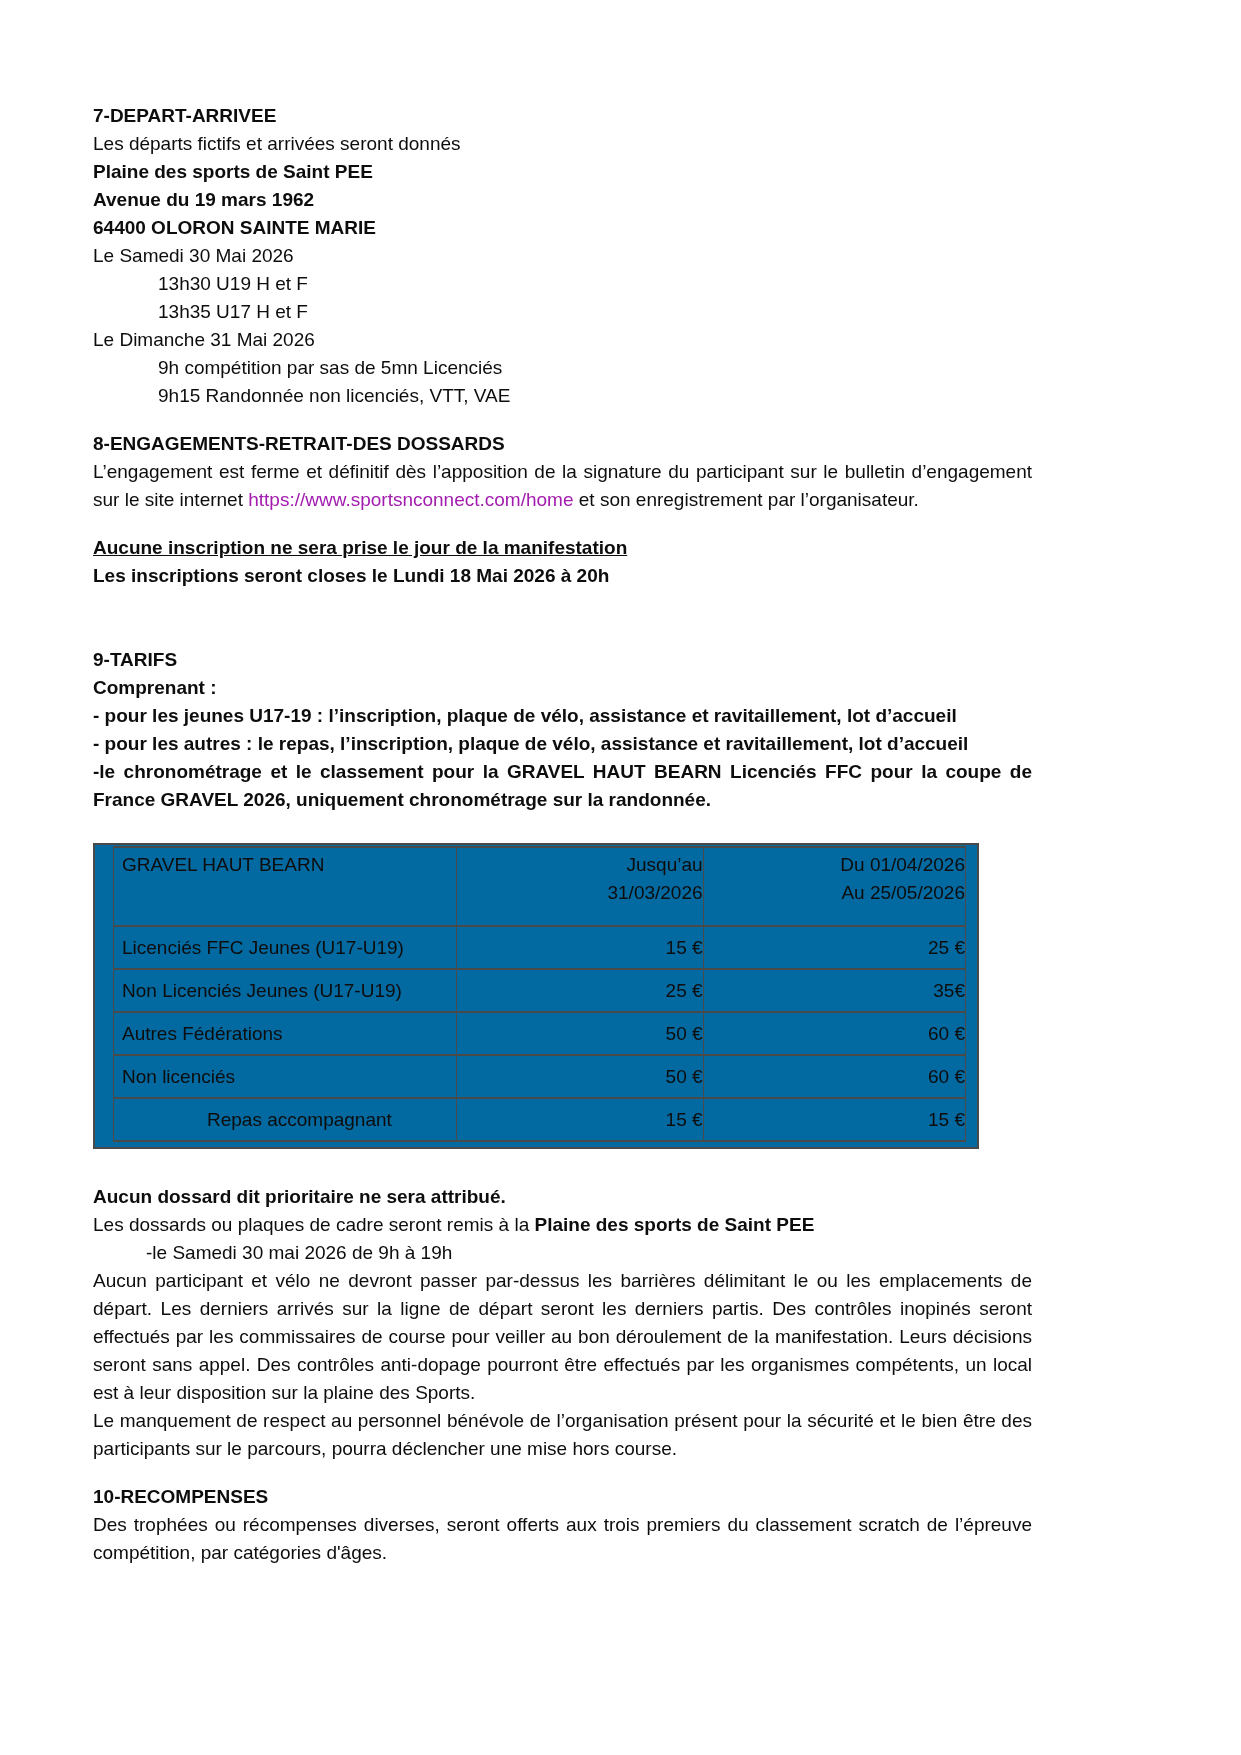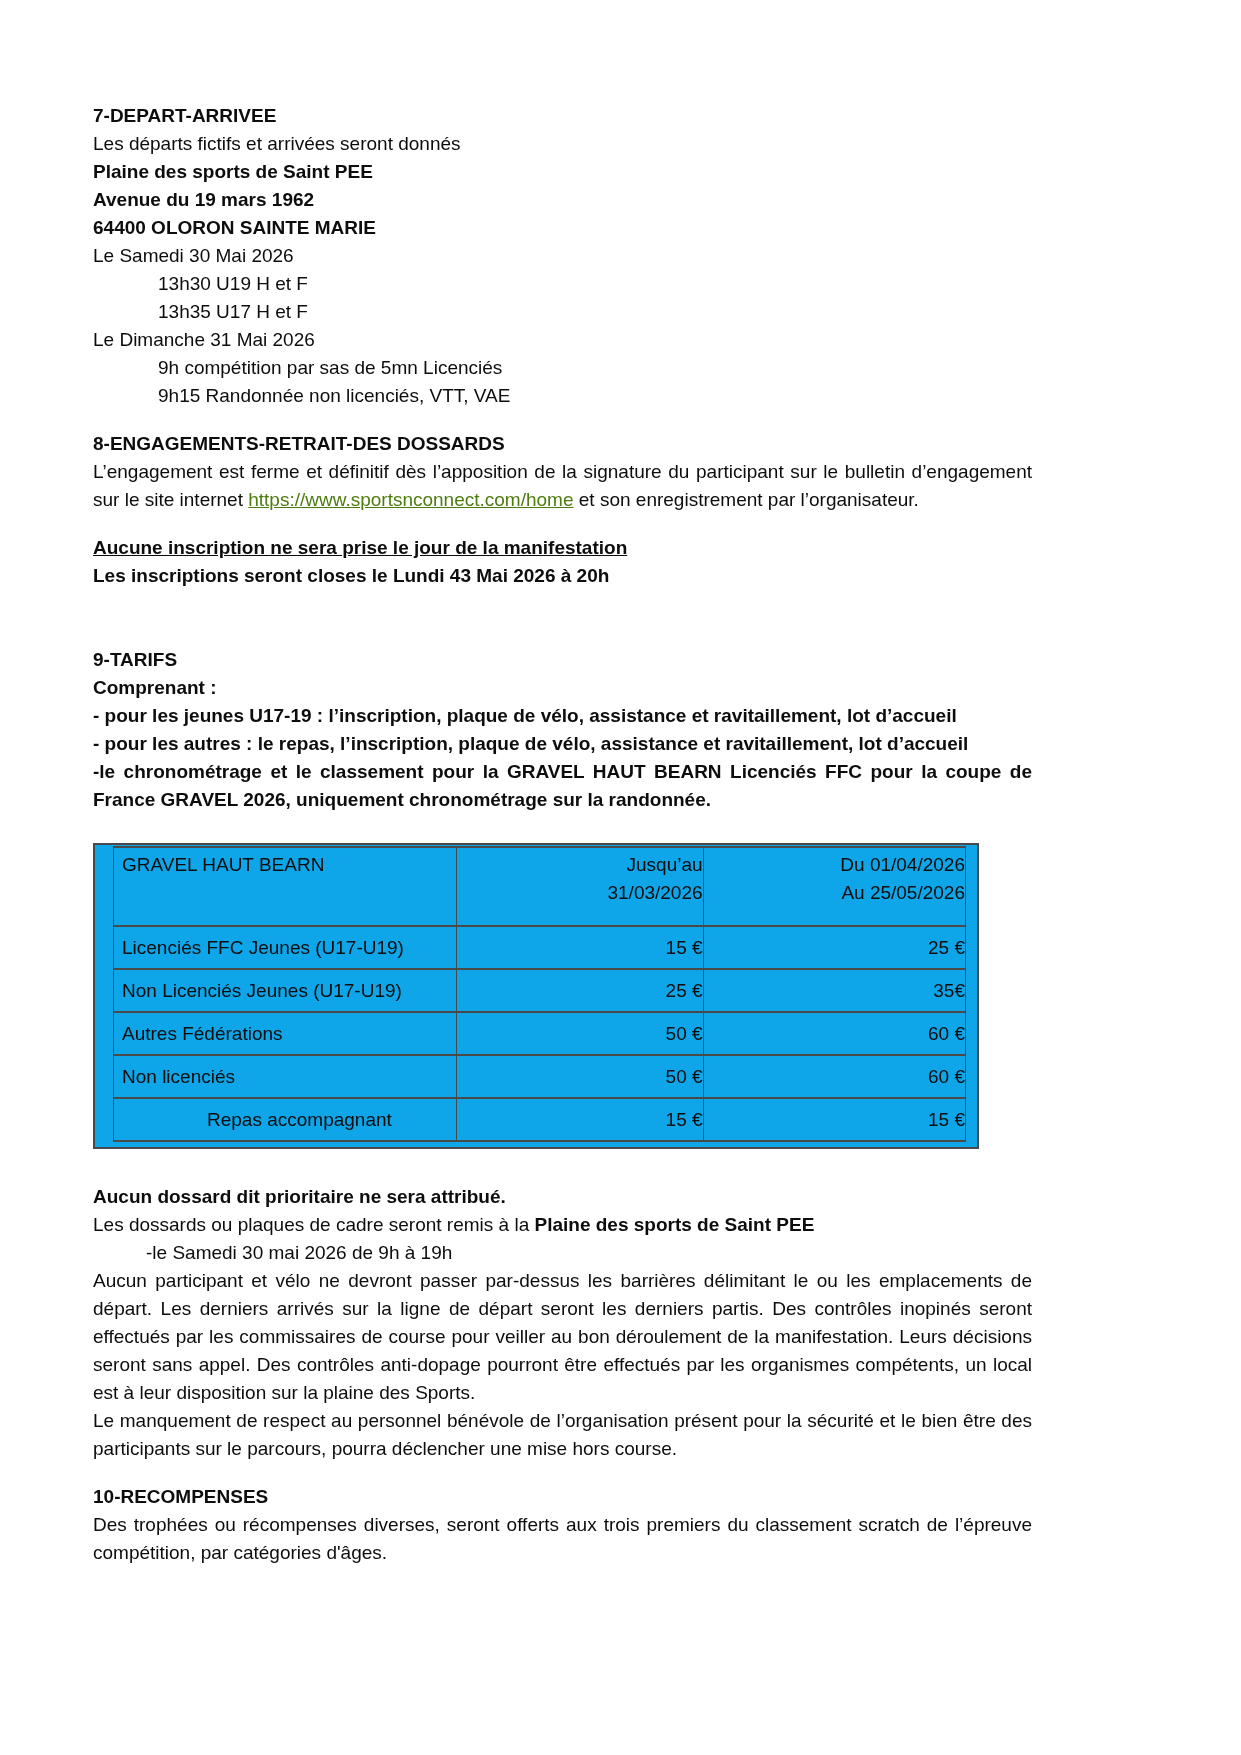--- a/index.html
+++ b/index.html
@@ -18,29 +18,29 @@
   }
   p { margin: 0; }
   .bold { font-weight: bold; }
   .underline { text-decoration: underline; }
   .justify { text-align: justify; }
   .indent-tab { padding-left: 65px; }
   .indent-small { padding-left: 53px; }
   .gap { margin-top: 20px; }
   .gap-lg { margin-top: 56px; }
   .gap-table-after { margin-top: 34px; }
-  a.link { color: #4d7c0f; text-decoration: underline; cursor: pointer; }
+  a.link { color: #a21caf; cursor: pointer; }
 
   .table-frame {
     margin-top: 29px;
     box-sizing: border-box;
     width: 886px;
     border: 2px solid #4a4a4a;
     padding: 1px 11px 5px 18px;
-    background: #0ea5e9;
+    background: #0369a1;
   }
   table.tarifs {
     border-collapse: collapse;
     width: 100%;
     table-layout: fixed;
     font-size: 19px;
     line-height: 28px;
   }
   table.tarifs col.w1 { width: 40.3%; }
   table.tarifs col.w2 { width: 28.9%; }
@@ -78,21 +78,21 @@
   <p class="indent-tab">13h30 U19 H et F</p>
   <p class="indent-tab">13h35 U17 H et F</p>
   <p>Le Dimanche 31 Mai 2026</p>
   <p class="indent-tab">9h compétition par sas de 5mn Licenciés</p>
   <p class="indent-tab">9h15 Randonnée non licenciés, VTT, VAE</p>
 
   <p class="bold gap">8-ENGAGEMENTS-RETRAIT-DES DOSSARDS</p>
   <p class="justify"><span>L’engagement est ferme et définitif dès l’apposition de la signature du participant sur le bulletin d’engagement sur le site internet </span><a class="link">https://www.sportsnconnect.com/home</a><span> et son enregistrement par l’organisateur.</span></p>
 
   <p class="bold underline gap">Aucune inscription ne sera prise le jour de la manifestation</p>
-  <p class="bold">Les inscriptions seront closes le Lundi 43 Mai 2026 à 20h</p>
+  <p class="bold">Les inscriptions seront closes le Lundi 18 Mai 2026 à 20h</p>
 
   <p class="bold gap-lg">9-TARIFS</p>
   <p class="bold">Comprenant :</p>
   <p class="bold">- pour les jeunes U17-19 : l’inscription, plaque de vélo, assistance et ravitaillement, lot d’accueil</p>
   <p class="bold">- pour les autres : le repas, l’inscription, plaque de vélo, assistance et ravitaillement, lot d’accueil</p>
   <p class="bold justify">-le chronométrage et le classement pour la GRAVEL HAUT BEARN Licenciés FFC pour la coupe de France GRAVEL 2026, uniquement chronométrage sur la randonnée.</p>
 
   <div class="table-frame">
     <table class="tarifs">
       <colgroup>

